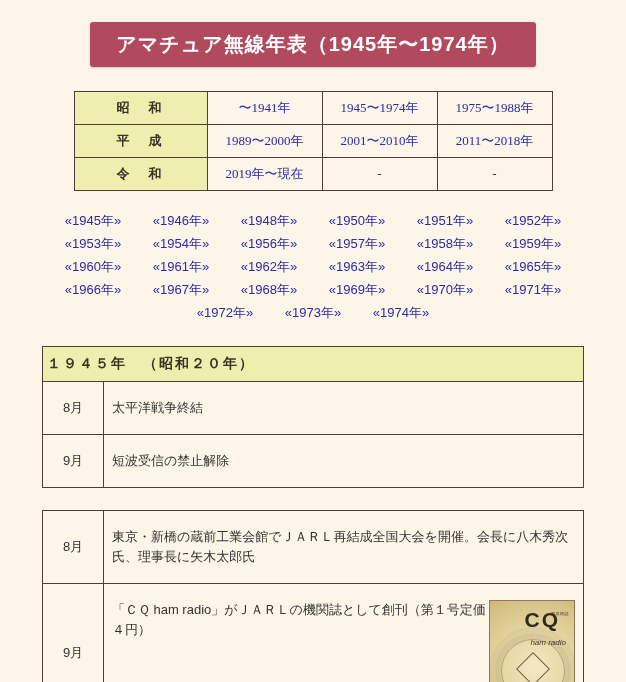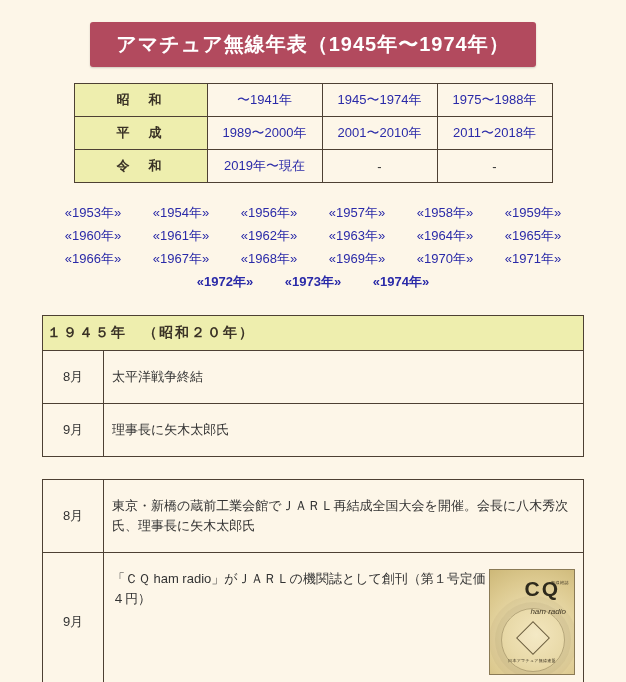--- a/index.html
+++ b/index.html
@@ -33,22 +33,23 @@
     font-size: 20px;
     font-weight: bold;
     letter-spacing: 1px;
     padding: 9px 26px 9px 26px;
     border-radius: 3px;
     box-shadow: 0 1px 2px rgba(0,0,0,0.18);
   }
 
   
   .era-table-wrap {
-    margin: 16px auto 0 auto;
+    margin: 24px auto 0 auto;
     width: 479px;
+    font-family: Liberation Serif, serif;
   }
   table.era {
     border-collapse: collapse;
     width: 100%;
     table-layout: fixed;
   }
   table.era td {
     border: 1px solid #4d4033;
     height: 30px;
     text-align: center;
@@ -80,21 +81,20 @@
   }
   .year-links .yl {
     display: inline-block;
     width: 88px;
     color: #2a2aa8;
     font-size: 13px;
     text-decoration: none;
     white-space: nowrap;
   }
   .year-links .row-last {
-    font-weight: bold;
   }
 
   
   .section {
     margin: 22px auto 0 auto;
     width: 540px;
     border: 1px solid #4d4033;
     background: #fdf6e8;
   }
   .section-head {
@@ -243,20 +243,23 @@
           <td class="era-link">2019年〜現在</td>
           <td class="era-blank">-</td>
           <td class="era-blank">-</td>
         </tr>
       </tbody>
     </table>
   </div>
 
   <div class="year-links">
     <div>
+      <a class="yl" href="#">«1945年»</a><a class="yl" href="#">«1946年»</a><a class="yl" href="#">«1948年»</a><a class="yl" href="#">«1950年»</a><a class="yl" href="#">«1951年»</a><a class="yl" href="#">«1952年»</a>
+    </div>
+    <div>
       <a class="yl" href="#">«1953年»</a><a class="yl" href="#">«1954年»</a><a class="yl" href="#">«1956年»</a><a class="yl" href="#">«1957年»</a><a class="yl" href="#">«1958年»</a><a class="yl" href="#">«1959年»</a>
     </div>
     <div>
       <a class="yl" href="#">«1960年»</a><a class="yl" href="#">«1961年»</a><a class="yl" href="#">«1962年»</a><a class="yl" href="#">«1963年»</a><a class="yl" href="#">«1964年»</a><a class="yl" href="#">«1965年»</a>
     </div>
     <div>
       <a class="yl" href="#">«1966年»</a><a class="yl" href="#">«1967年»</a><a class="yl" href="#">«1968年»</a><a class="yl" href="#">«1969年»</a><a class="yl" href="#">«1970年»</a><a class="yl" href="#">«1971年»</a>
     </div>
     <div class="row-last">
       <a class="yl" href="#">«1972年»</a><a class="yl" href="#">«1973年»</a><a class="yl" href="#">«1974年»</a>
@@ -266,21 +269,21 @@
   <div class="section">
     <div class="section-head">１９４５年　（昭和２０年）</div>
     <table class="entries">
       <tbody>
         <tr>
           <td class="month">8月</td>
           <td class="detail">太平洋戦争終結</td>
         </tr>
         <tr>
           <td class="month">9月</td>
-          <td class="detail">理事長に矢木太郎氏</td>
+          <td class="detail">短波受信の禁止解除</td>
         </tr>
       </tbody>
     </table>
   </div>
 
   <div class="section">
     <table class="entries">
       <tbody>
         <tr>
           <td class="month">8月</td>

